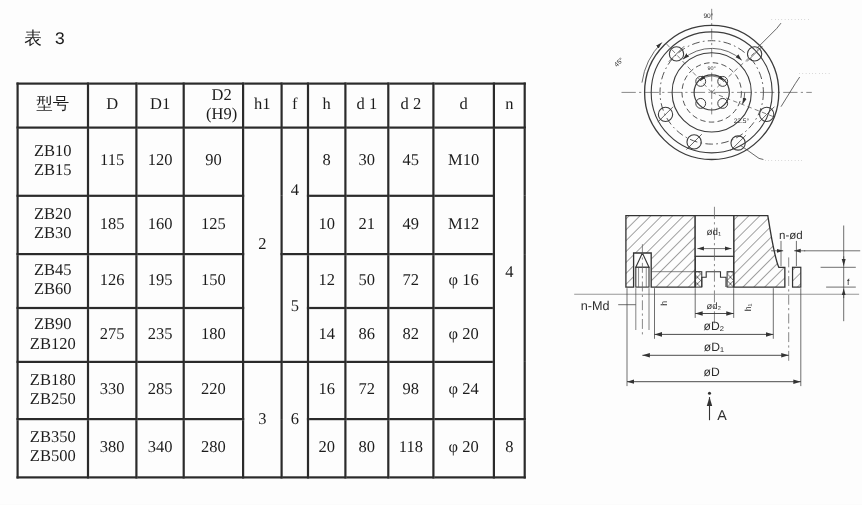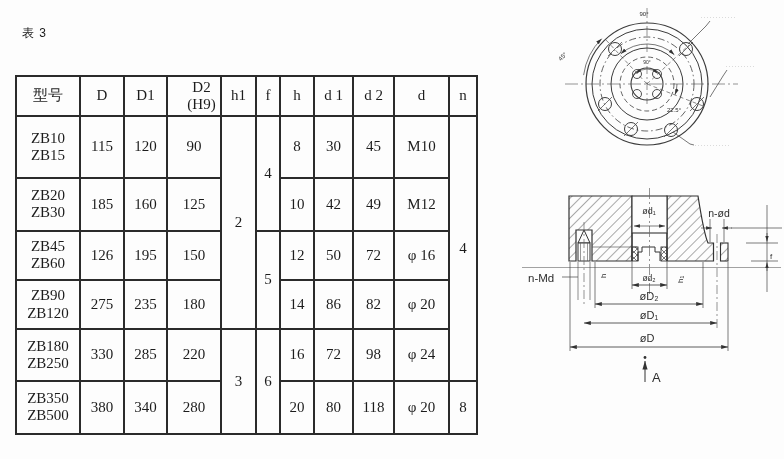--- a/index.html
+++ b/index.html
@@ -1,22 +1,22 @@
 <!DOCTYPE html>
 <html><head>
 <meta charset="utf-8">
 <style>
   html,body{margin:0;padding:0;background:#e8e8e8;}
   #canvas{
     position:relative;width:784px;height:459px;background:#fdfdfd;
     font-family:"Liberation Serif","DejaVu Serif",serif;color:#1c1c1c;overflow:hidden;
   }
   #doc-title{
-    position:absolute;left:22px;top:25px;font-size:12px;
-    font-family:Liberation Sans, sans-serif;color:#1a1a1a;letter-spacing:1px;
+    position:absolute;left:22px;top:25px;font-size:16px;
+    font-family:Liberation Mono, monospace;color:#1a1a1a;letter-spacing:1px;
   }
   table.spec{
     position:absolute;left:15px;top:75px;border-collapse:collapse;table-layout:fixed;
     width:461px;height:360px;
   }
   table.spec td,table.spec th{
     border:2px solid #2b2b2b;padding:0;text-align:center;vertical-align:middle;
     font-size:15px;font-weight:normal;line-height:1.15;overflow:hidden;
   }
   table.spec th{font-family:"Liberation Serif","DejaVu Serif",serif;}
@@ -85,21 +85,21 @@
 
     <tr style="height:52px">
       <td class="model">
         <span>ZB20</span><br>
         <span>ZB30</span>
       </td>
       <td class="num">185</td>
       <td class="num">160</td>
       <td class="num">125</td>
       <td class="num">10</td>
-      <td class="num">42</td>
+      <td class="num">21</td>
       <td class="num">49</td>
       <td class="num">M12</td>
     </tr>
 
     <tr style="height:48px">
       <td class="model">
         <span>ZB45</span><br>
         <span>ZB60</span>
       </td>
       <td class="num">126</td>

